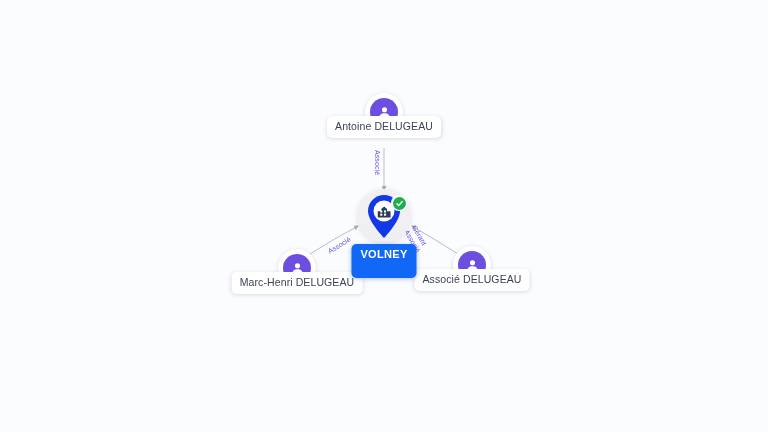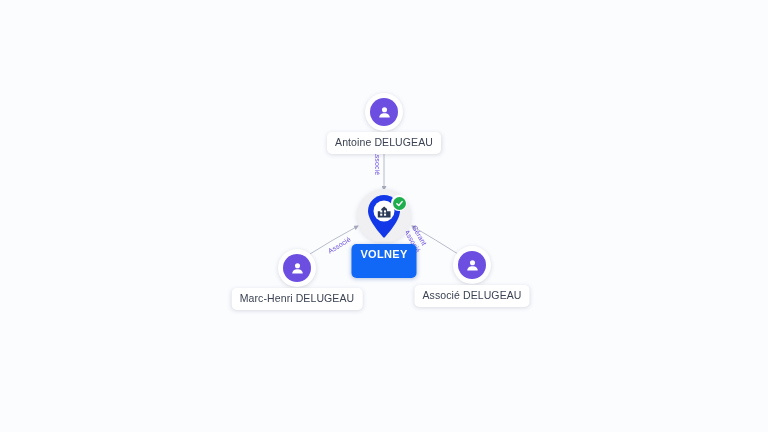--- a/index.html
+++ b/index.html
@@ -53,21 +53,21 @@
     background: #6c4fe0;
     display: flex;
     align-items: center;
     justify-content: center;
   }
   .avatar-disc svg { display: block; }
 
   .node-label {
     position: absolute;
     transform: translate(-50%, 0);
-    top: 20px;
+    top: 4px;
     background: #ffffff;
     color: #3b4253;
     font-size: 10.5px;
     line-height: 1;
     letter-spacing: 0.1px;
     white-space: nowrap;
     padding: 5px 8px 6px 8px;
     border-radius: 5px;
     box-shadow: 0 1px 4px rgba(80,90,120,0.20);
   }

